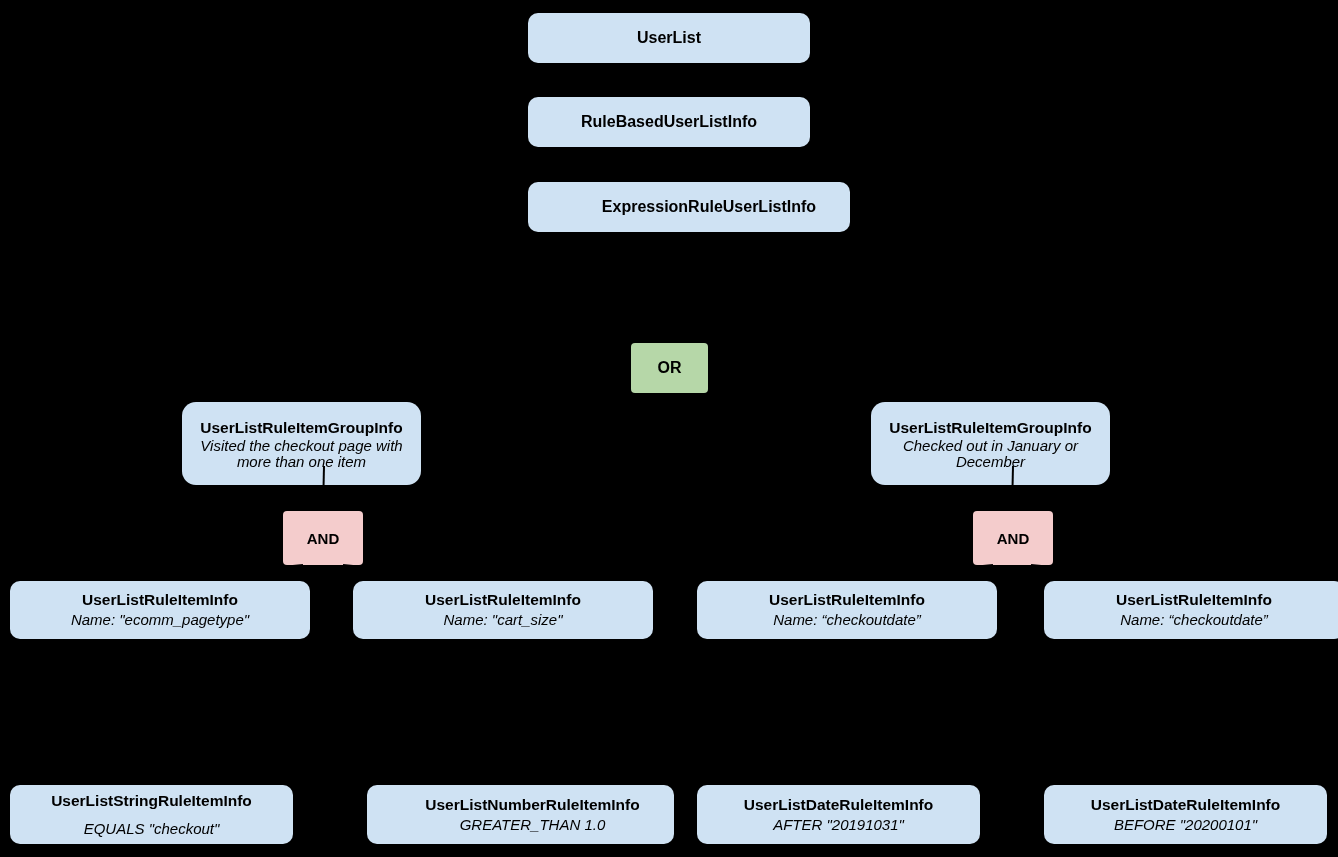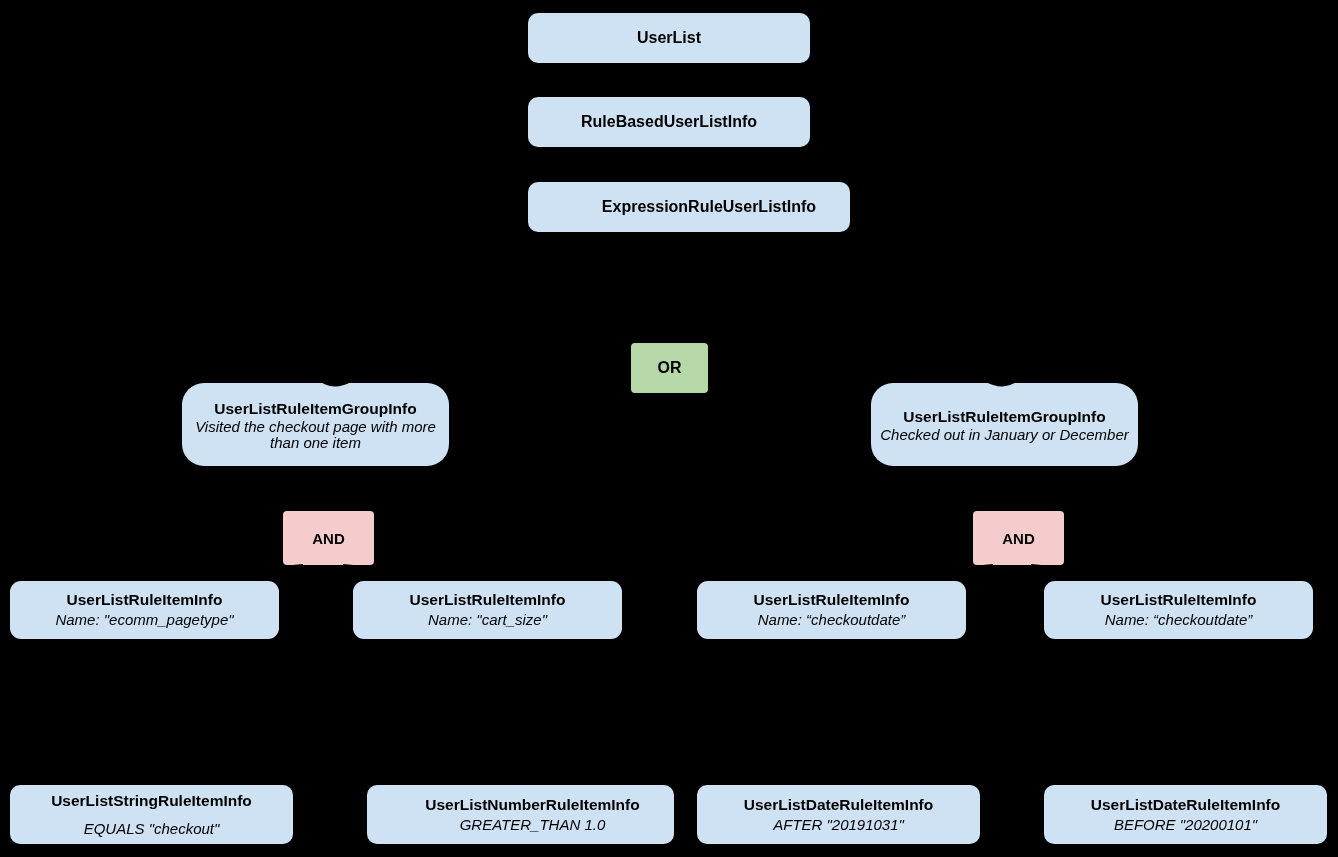--- a/index.html
+++ b/index.html
@@ -26,26 +26,26 @@
   .chain-node{left:528px;width:282px;height:50px;}
   .chain-label{font-weight:700;font-size:16px;}
   .op{
     position:absolute;
     display:flex;align-items:center;justify-content:center;
     font-weight:700;font-size:16px;
     border-radius:4px;
     z-index:1;
   }
   .op-or{left:631px;top:343px;width:77px;height:50px;background:#b6d7a8;}
-  .op-and{width:91px;height:54px;top:511px;background:#f4cccc;font-size:15px;}
-  .group-node{top:383px;width:267px;height:83px;border-radius:22px;}
+  .op-and{width:80px;height:54px;top:511px;background:#f4cccc;font-size:15px;}
+  .group-node{top:402px;width:239px;height:83px;border-radius:14px;}
   .node-title{font-weight:700;font-size:15.5px;line-height:20px;}
   .node-detail{font-style:italic;font-size:15px;line-height:20px;}
   .group-desc{font-style:italic;font-size:15px;line-height:16px;max-width:262px;}
-  .rule-node{top:581px;width:269px;height:58px;border-radius:11px;}
+  .rule-node{top:581px;width:300px;height:58px;}
   .operand-node{top:785px;width:283px;height:59px;}
   .edges{
     position:absolute;left:0;top:0;width:1338px;height:857px;
     z-index:2;pointer-events:none;
   }
 </style>
 </head>
 <body>
 
 <div class="canvas">

